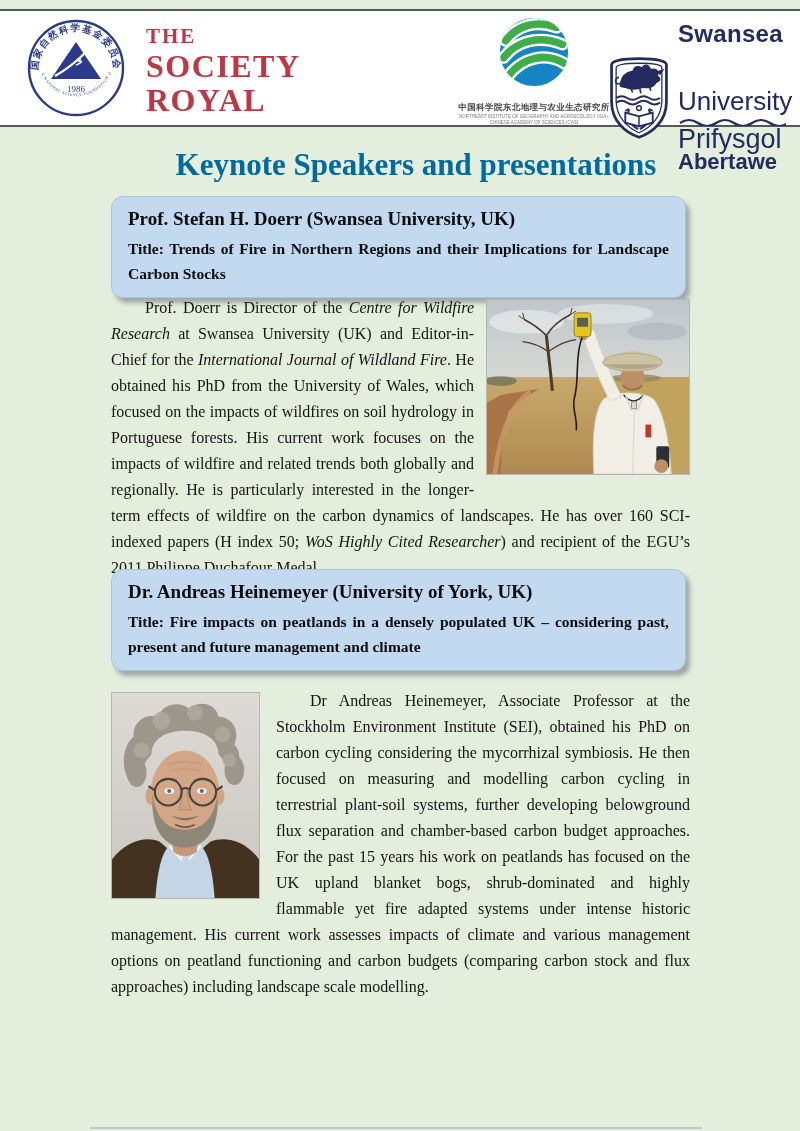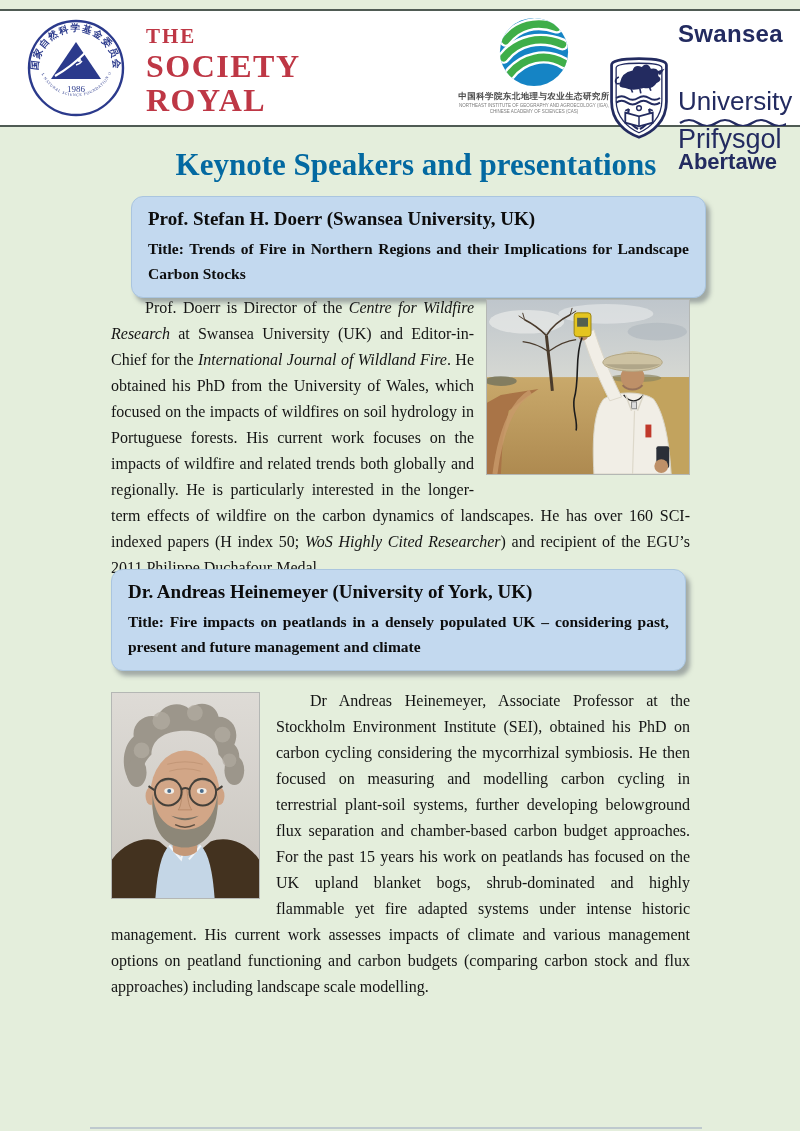--- a/index.html
+++ b/index.html
@@ -19,21 +19,21 @@
   .royal {
     position:absolute; left:146px; top:12px; color:#BE3745;
     font-family:Liberation Serif, serif; font-weight:700;
   }
   .royal .the      { font-size:21px; line-height:26px; letter-spacing:2px; }
   .royal .big      { font-size:32px; line-height:34px; letter-spacing:1.5px; }
   .iga { position:absolute; left:458px; top:5px; width:152px; text-align:center; }
   .iga svg { width:72px; height:72px; display:block; margin:0 auto; }
   .iga .cn {
     font-family:"Liberation Sans", sans-serif; font-size:8.5px; font-weight:700;
-    color:#4a4a4a; letter-spacing:0.4px; margin-top:3px; white-space:nowrap;
+    color:#4a4a4a; letter-spacing:0.4px; margin-top:14px; white-space:nowrap;
   }
   .iga .en {
     font-family:"Liberation Sans", sans-serif; font-size:4.5px; color:#7a7a7a;
     line-height:5.6px; white-space:nowrap;
   }
   .swansea {
     position:absolute; left:607px; top:10px; display:flex; align-items:center; gap:7px;
     color:#232B60; font-family:"Liberation Sans", sans-serif;
   }
   .swansea .shield { width:64px; height:96px; }
@@ -51,21 +51,21 @@
   }
 
   
   .speaker-box {
     position:absolute; left:111px; width:541px;
     background:#C3D9EF; border:1px solid #AAC5DF; border-radius:12px;
     padding:9px 16px 11px 16px;
     box-shadow:4px 5px 4px rgba(96,104,112,0.5);
     color:#0d0d0d;
   }
-  .speaker-box.first  { top:196px;margin-left:20px; }
+  .speaker-box.first  { top:196px; }
   .speaker-box.second { top:569px; }
   .speaker-name  { font-size:19px; font-weight:700; line-height:26px; }
   .speaker-title { font-size:15.5px; font-weight:700; line-height:25px; text-align:justify; margin-top:4px; }
 
   
   .bio {
     position:absolute; left:111px; width:579px; margin:0;
     font-size:16px; line-height:26px; text-align:justify; text-indent:34px;
   }
   .bio.first  { top:295px; }

